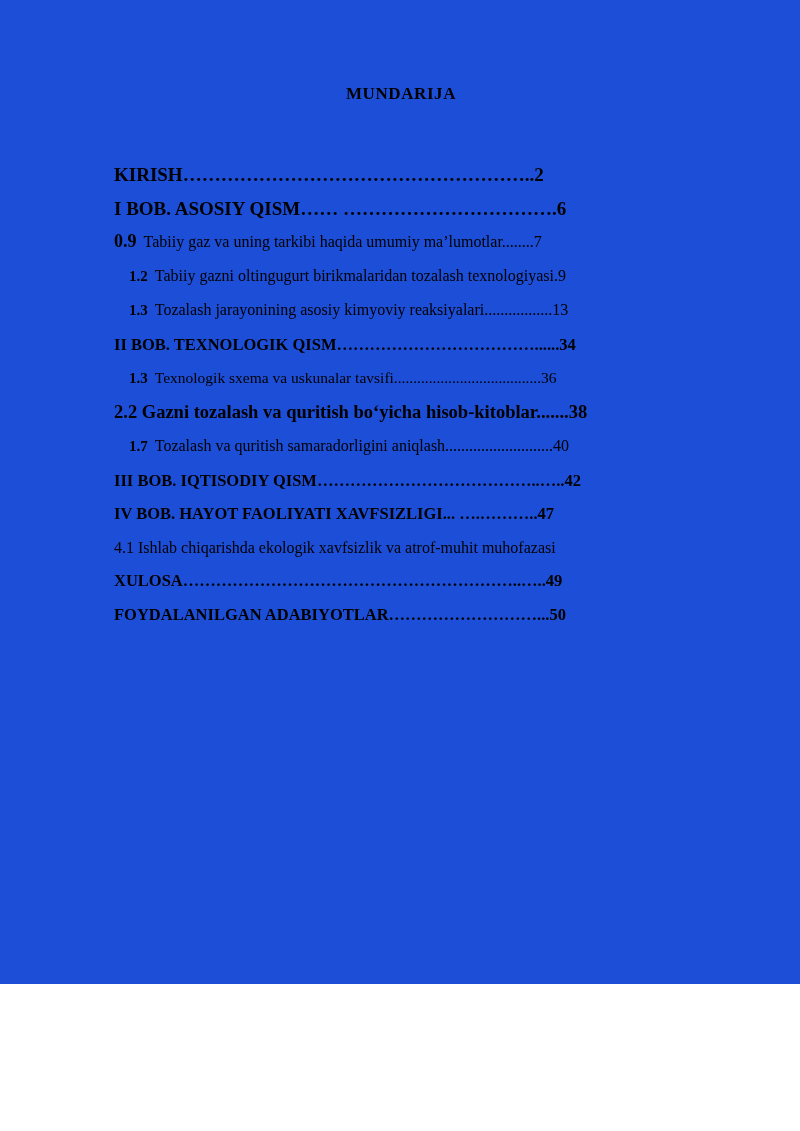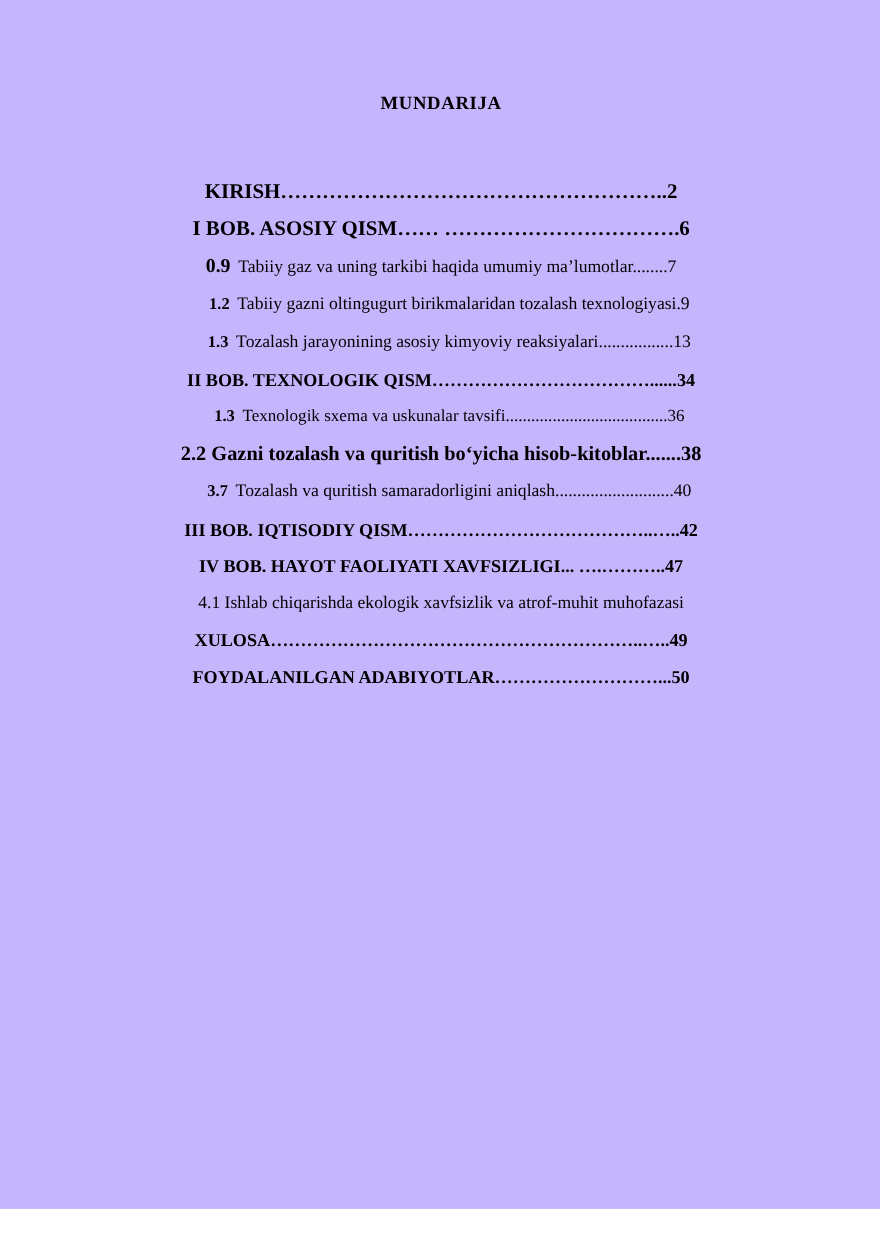--- a/index.html
+++ b/index.html
@@ -10,37 +10,37 @@
   body {
     width: 800px;
     height: 1131px;
     font-family: "Liberation Serif", serif;
     color: #000000;
     overflow: hidden;
   }
   .page {
     box-sizing: border-box;
     width: 800px;
-    height: 1099px;
+    height: 984px;
     padding: 84px 112px 0 114px;
-    background: #c4b5fd;
+    background: #1d4ed8;
   }
   .doc-title {
     text-align: center;
     font-size: 17px;
     font-weight: bold;
     letter-spacing: 0.6px;
     margin: 0 0 54px 0;
   }
   .toc p {
     margin: 0;
     white-space: nowrap;
     overflow: hidden;
   }
-  .entry { line-height: 33.5px; text-align: center; }
+  .entry { line-height: 33.5px; }
 
   
   .bold-xl   { font-weight: bold; font-size: 19px; }
   .bold-md   { font-weight: bold; font-size: 16.5px; }
   .reg-md    { font-weight: normal; font-size: 16px; }
   .reg-lg    { font-weight: bold; font-size: 18.5px; }
 
   .num-lg    { font-weight: bold; font-size: 18px; padding-right: 7px; }
   .num-sm    { font-weight: bold; font-size: 15px; padding-right: 7px; margin-left: 15px; }
   .body-md   { font-weight: normal; font-size: 16px; margin-top: 18px; }
@@ -81,21 +81,21 @@
 
     <p class="entry">
       <span class="num-sm">1.3</span><span class="body-sm">Texnologik sxema va uskunalar tavsifi......................................36</span>
     </p>
 
     <p class="entry reg-lg">
       <span>2.2 Gazni tozalash va quritish bo‘yicha hisob-kitoblar.......38</span>
     </p>
 
     <p class="entry">
-      <span class="num-sm">3.7</span><span class="body-md">Tozalash va quritish samaradorligini aniqlash...........................40</span>
+      <span class="num-sm">1.7</span><span class="body-md">Tozalash va quritish samaradorligini aniqlash...........................40</span>
     </p>
 
     <p class="entry bold-md">
       <span>III BOB.  IQTISODIY QISM…………………………………..…..42</span>
     </p>
 
     <p class="entry bold-md">
       <span>IV BOB.  HAYOT FAOLIYATI XAVFSIZLIGI... ….………..47</span>
     </p>
 

